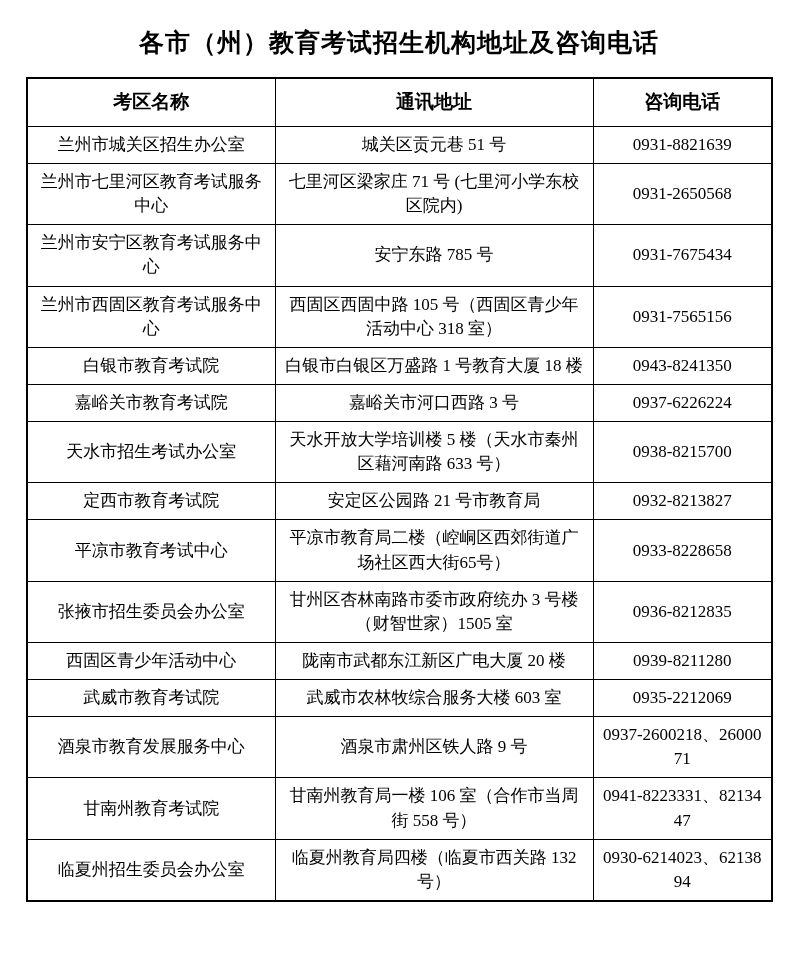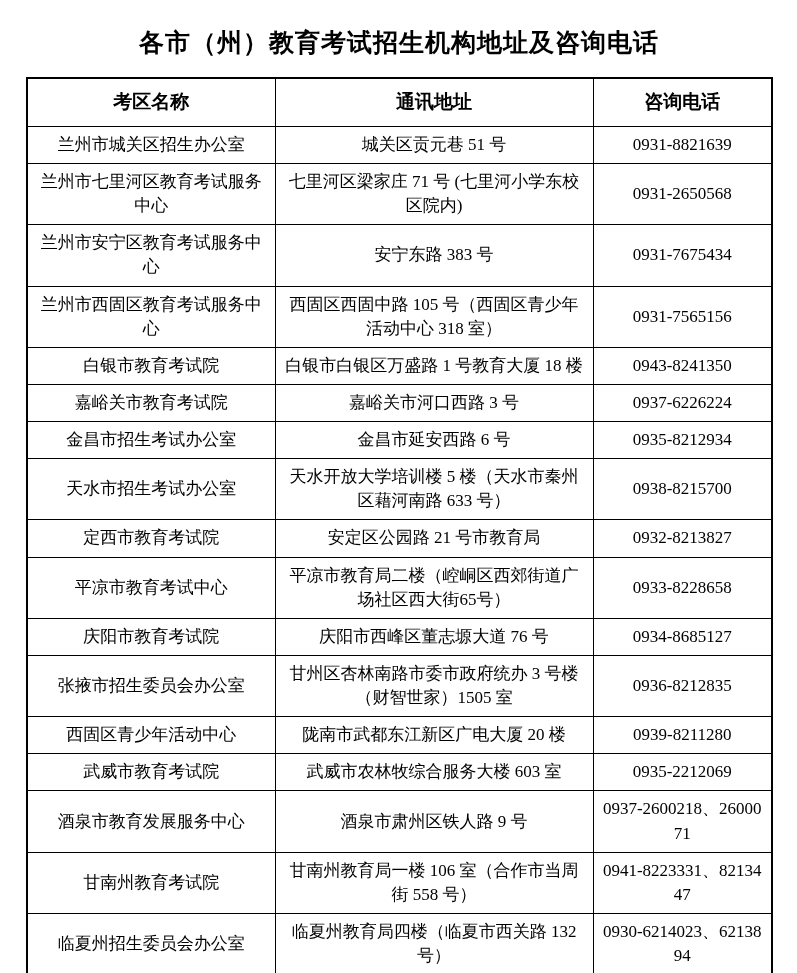--- a/index.html
+++ b/index.html
@@ -88,62 +88,52 @@
           <td class="cell-addr">城关区贡元巷 51 号</td>
           <td class="cell-tel">0931-8821639</td>
         </tr>
         <tr>
           <td class="cell-name">兰州市七里河区教育考试服务中心</td>
           <td class="cell-addr">七里河区梁家庄 71 号 (七里河小学东校区院内)</td>
           <td class="cell-tel">0931-2650568</td>
         </tr>
         <tr>
           <td class="cell-name">兰州市安宁区教育考试服务中心</td>
-          <td class="cell-addr">安宁东路 383 号</td>
+          <td class="cell-addr">安宁东路 785 号</td>
           <td class="cell-tel">0931-7675434</td>
         </tr>
         <tr>
           <td class="cell-name">兰州市西固区教育考试服务中心</td>
           <td class="cell-addr">西固区西固中路 105 号（西固区青少年活动中心 318 室）</td>
           <td class="cell-tel">0931-7565156</td>
         </tr>
         <tr>
           <td class="cell-name">白银市教育考试院</td>
           <td class="cell-addr">白银市白银区万盛路 1 号教育大厦 18 楼</td>
           <td class="cell-tel">0943-8241350</td>
         </tr>
         <tr>
           <td class="cell-name">嘉峪关市教育考试院</td>
           <td class="cell-addr">嘉峪关市河口西路 3 号</td>
           <td class="cell-tel">0937-6226224</td>
         </tr>
         <tr>
-          <td class="cell-name">金昌市招生考试办公室</td>
-          <td class="cell-addr">金昌市延安西路 6 号</td>
-          <td class="cell-tel">0935-8212934</td>
-        </tr>
-        <tr>
           <td class="cell-name">天水市招生考试办公室</td>
           <td class="cell-addr">天水开放大学培训楼 5 楼（天水市秦州区藉河南路 633 号）</td>
           <td class="cell-tel">0938-8215700</td>
         </tr>
         <tr>
           <td class="cell-name">定西市教育考试院</td>
           <td class="cell-addr">安定区公园路 21 号市教育局</td>
           <td class="cell-tel">0932-8213827</td>
         </tr>
         <tr>
           <td class="cell-name">平凉市教育考试中心</td>
           <td class="cell-addr">平凉市教育局二楼（崆峒区西郊街道广场社区西大街65号）</td>
           <td class="cell-tel">0933-8228658</td>
-        </tr>
-        <tr>
-          <td class="cell-name">庆阳市教育考试院</td>
-          <td class="cell-addr">庆阳市西峰区董志塬大道 76 号</td>
-          <td class="cell-tel">0934-8685127</td>
         </tr>
         <tr>
           <td class="cell-name">张掖市招生委员会办公室</td>
           <td class="cell-addr">甘州区杏林南路市委市政府统办 3 号楼（财智世家）1505 室</td>
           <td class="cell-tel">0936-8212835</td>
         </tr>
         <tr>
           <td class="cell-name">西固区青少年活动中心</td>
           <td class="cell-addr">陇南市武都东江新区广电大厦 20 楼</td>
           <td class="cell-tel">0939-8211280</td>

